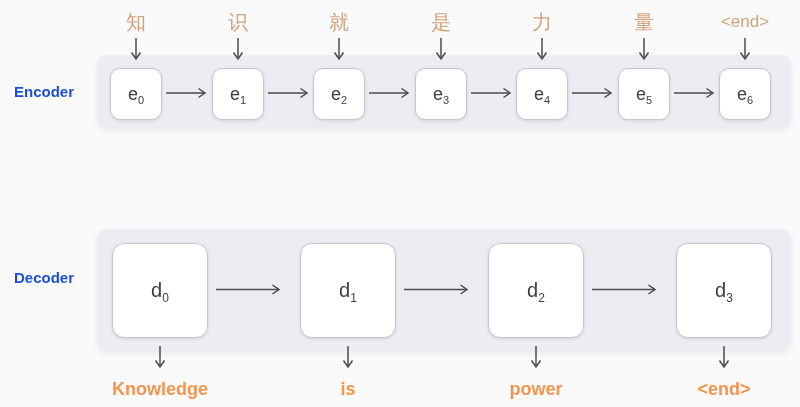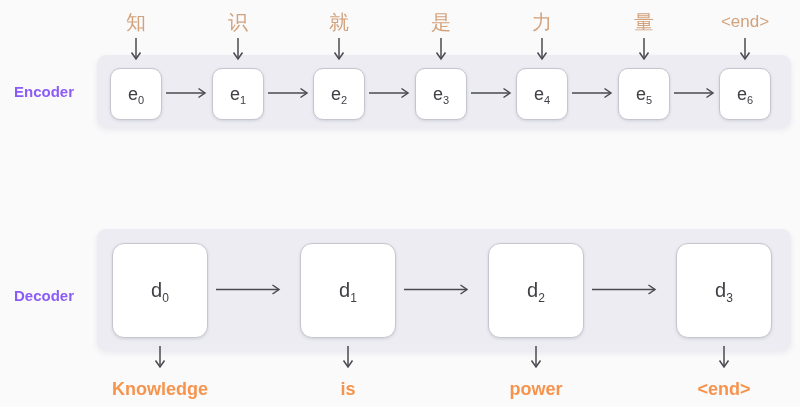--- a/index.html
+++ b/index.html
@@ -7,24 +7,24 @@
     width:800px;height:407px;
     background:#FAFAFB;
     font-family:"Liberation Sans","DejaVu Sans",sans-serif;
     position:relative;overflow:hidden;
   }
   .stage{position:absolute;inset:0;}
 
   
   .section-label{
     position:absolute;left:14px;
-    font-size:15px;font-weight:bold;color:#8b5cf6;line-height:18px;
+    font-size:15px;font-weight:bold;color:#1d4ed8;line-height:18px;
   }
   .encoder-label{top:83px;}
-  .decoder-label{top:287px;}
+  .decoder-label{top:269px;}
 
   
   .band{
     position:absolute;left:97px;width:694px;
     background:#ECECF2;border-radius:9px;
     box-shadow:0 3px 6px rgba(160,160,185,0.18);
   }
   .encoder-band{top:55px;height:72px;}
   .decoder-band{top:229px;height:121px;}
 

